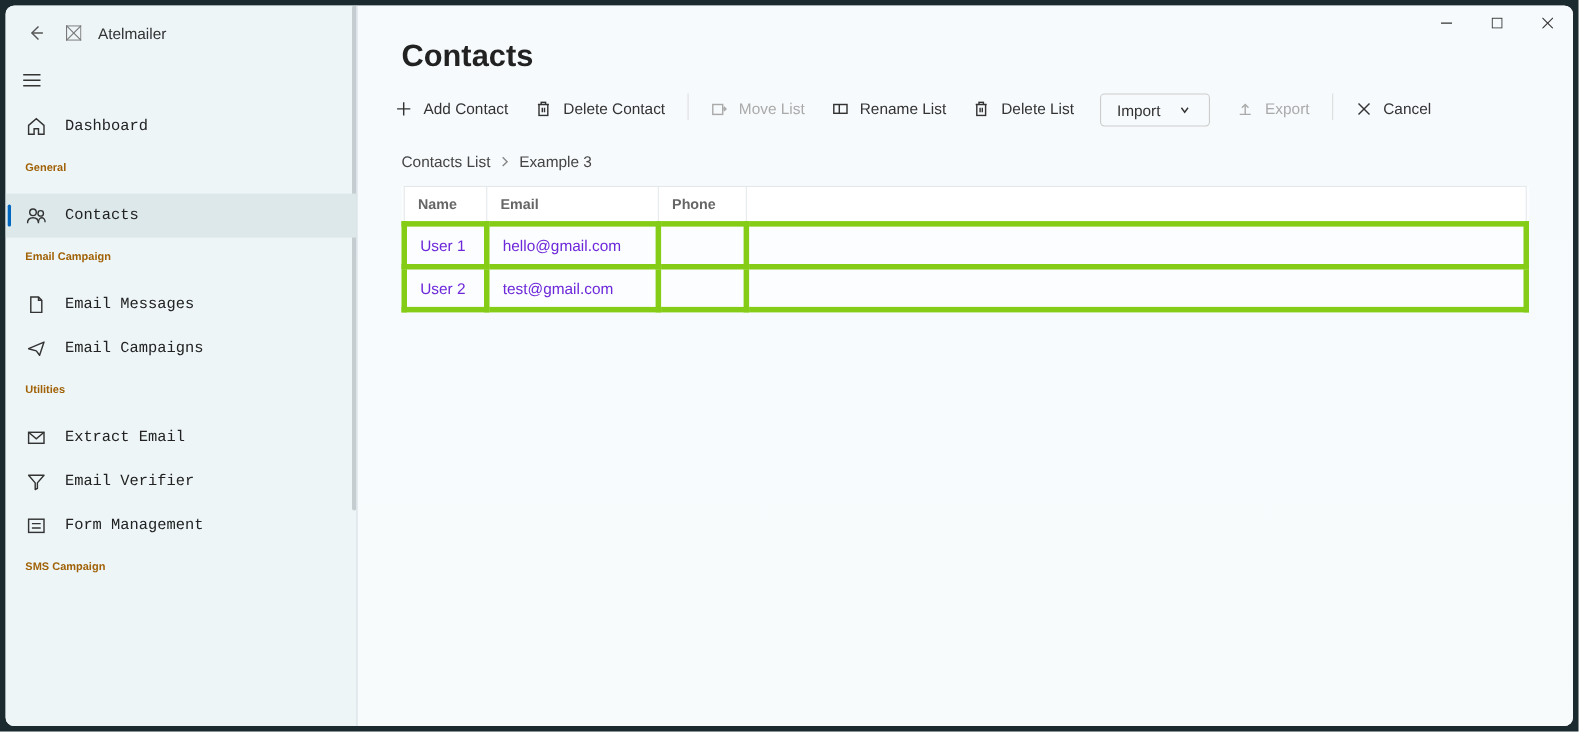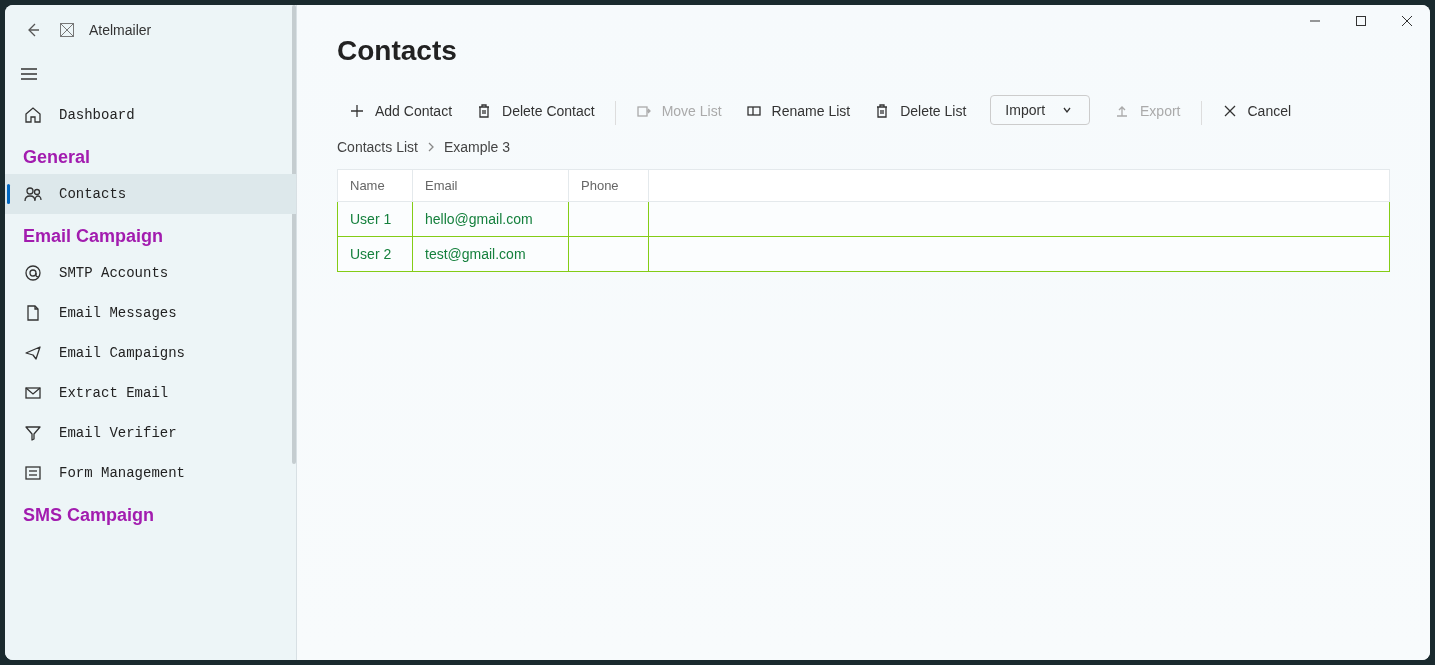--- a/index.html
+++ b/index.html
@@ -34,21 +34,21 @@
     .window-control {
       width: 46px;
       height: 32px;
       display: flex;
       align-items: center;
       justify-content: center;
       color: #333;
       cursor: pointer;
     }
     .sidebar {
-      width: 292px;
+      width: 320px;
       background: #edf5f7;
       border-right: 1px solid #d8e0e4;
       display: flex;
       flex-direction: column;
       overflow-y: auto;
       position: relative;
     }
     .sidebar-header {
       display: flex;
       align-items: center;
@@ -117,46 +117,46 @@
       justify-content: center;
       color: #333;
       flex-shrink: 0;
     }
     .sidebar-item-label {
       font-size: 14px;
       color: #222;
       font-family: Liberation Mono, monospace;
     }
     .sidebar-section-header {
-      padding: 12px 18px 6px;
-      font-size: 18px;
+      padding: 12px 18px 18px;
+      font-size: 10px;
       font-weight: 600;
-      color: #a21caf;
+      color: #a16207;
     }
     .sidebar-bottom {
       margin-top: auto;
       border-top: 1px solid transparent;
     }
     .main {
       flex: 1;
       background: linear-gradient(to bottom, #f6fafc 0%, #f8fbfc 100%);
       display: flex;
       flex-direction: column;
       overflow: hidden;
     }
     .page-title {
       padding: 30px 40px 18px;
       font-size: 28px;
       font-weight: 600;
       color: #222;
     }
     .toolbar {
       display: flex;
-      align-items: flex-end;
-      padding: 0 40px;
+      align-items: flex-start;
+      padding: 0 22px;
       height: 40px;
       gap: 0;
     }
     .toolbar-btn {
       display: flex;
       align-items: center;
       gap: 10px;
       padding: 6px 12px;
       border: none;
       background: transparent;
@@ -206,30 +206,30 @@
     }
     table {
       width: 100%;
       border-collapse: collapse;
       background: #fbfdfe;
     }
     th {
       text-align: left;
       padding: 8px 12px;
       font-size: 13px;
-      font-weight: 400;
+      font-weight: 700;
       color: #666;
       border: 1px solid #e4e9ec;
       background: #fff;
     }
     td {
       padding: 9px 12px;
       font-size: 14px;
-      color: #15803d;
-      border: 1px solid #84cc16;
+      color: #6d28d9;
+      border: 5px solid #84cc16;
     }
     th.name-col, td.name-col { width: 75px; }
     th.email-col, td.email-col { width: 156px; }
     th.phone-col, td.phone-col { width: 80px; }
     th.rest-col, td.rest-col {  }
     .chevron-down {
       margin-left: 4px;
     }
     .sidebar-scrollbar {
       position: absolute;
@@ -313,30 +313,20 @@
             <circle cx="13" cy="7" r="2.5" stroke="currentColor" stroke-width="1.3"></circle>
             <path d="M1 16 C1 12 4 11 6 11 C8 11 11 12 11 16" stroke="currentColor" stroke-width="1.3"></path>
             <path d="M11 15 C11 12 13 11 14 11 C15 11 17 12 17 15" stroke="currentColor" stroke-width="1.3"></path>
           </svg>
       </span>
       <span class="sidebar-item-label">Contacts</span>
     </div>
 
     <div class="sidebar-section-header">Email Campaign</div>
 
-    <div class="sidebar-item">
-      <span class="sidebar-item-icon">
-        <svg width="18" height="18" viewBox="0 0 18 18" fill="none">
-            <circle cx="9" cy="9" r="7" stroke="currentColor" stroke-width="1.3"></circle>
-            <circle cx="9" cy="9" r="3" stroke="currentColor" stroke-width="1.3"></circle>
-            <path d="M12 9 V11 C12 12.5 13 13 14 12.5" stroke="currentColor" stroke-width="1.3"></path>
-          </svg>
-      </span>
-      <span class="sidebar-item-label">SMTP Accounts</span>
-    </div>
 
     <div class="sidebar-item">
       <span class="sidebar-item-icon">
         <svg width="18" height="18" viewBox="0 0 18 18" fill="none">
             <path d="M4 2 H11 L14 5 V16 H4 Z" stroke="currentColor" stroke-width="1.3"></path>
             <path d="M11 2 V5 H14" stroke="currentColor" stroke-width="1.3"></path>
           </svg>
       </span>
       <span class="sidebar-item-label">Email Messages</span>
     </div>
@@ -344,20 +334,21 @@
     <div class="sidebar-item">
       <span class="sidebar-item-icon">
         <svg width="18" height="18" viewBox="0 0 18 18" fill="none">
             <path d="M2 9 L16 3 L12 15 L9 11 L2 9 Z" stroke="currentColor" stroke-width="1.3" stroke-linejoin="round"></path>
           </svg>
       </span>
       <span class="sidebar-item-label">Email Campaigns</span>
     </div>
 
 
+    <div class="sidebar-section-header">Utilities</div>
 
     <div class="sidebar-item">
       <span class="sidebar-item-icon">
         <svg width="18" height="18" viewBox="0 0 18 18" fill="none">
             <rect x="2" y="4" width="14" height="10" stroke="currentColor" stroke-width="1.3"></rect>
             <path d="M2 4 L9 10 L16 4" stroke="currentColor" stroke-width="1.3"></path>
           </svg>
       </span>
       <span class="sidebar-item-label">Extract Email</span>
     </div>

